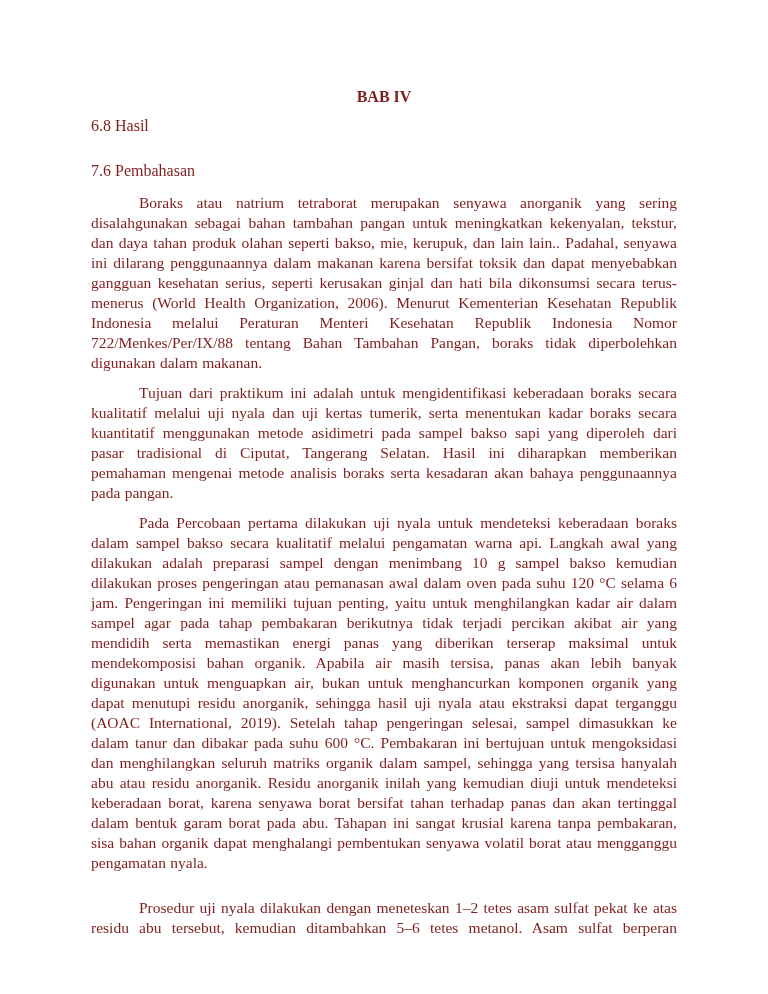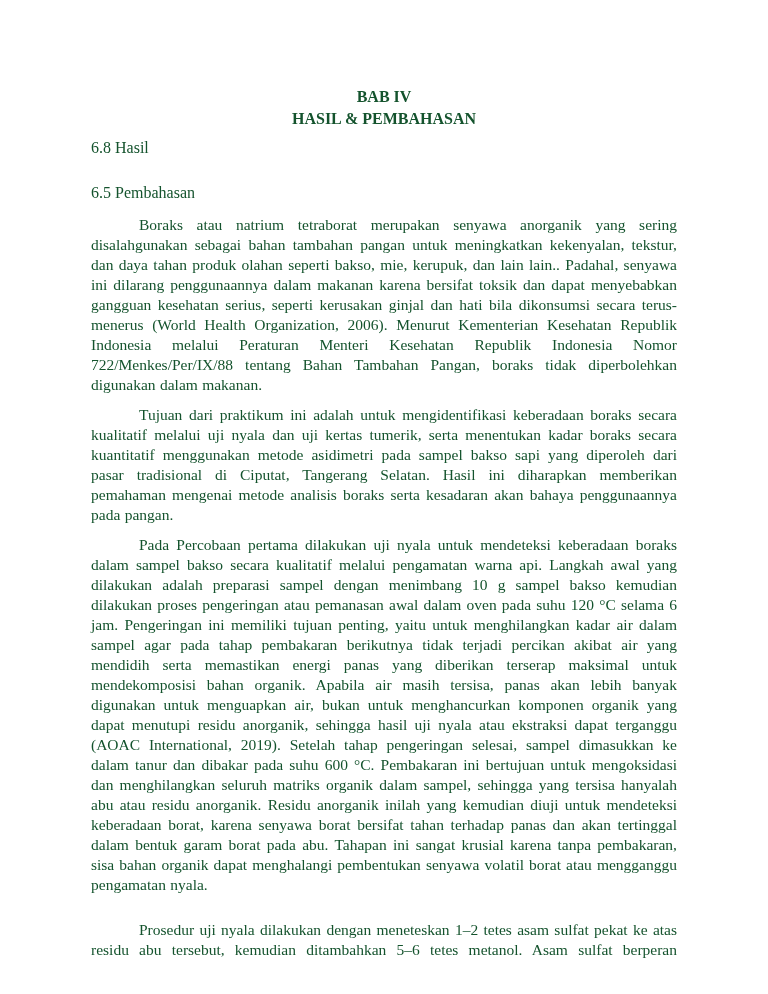--- a/index.html
+++ b/index.html
@@ -9,21 +9,21 @@
   }
   .page {
     position: relative;
     width: 768px;
     height: 994px;
     background: #ffffff;
     box-sizing: border-box;
     padding: 86px 91px 0 91px;
     font-family: "Liberation Serif", "DejaVu Serif", serif;
     font-size: 15.5px;
-    color: #14532d;
+    color: #7f1d1d;
     overflow: hidden;
   }
   .chapter-title {
     text-align: center;
     font-weight: bold;
     font-size: 16px;
     line-height: 22px;
     white-space: nowrap;
   }
   .heading-line {
@@ -51,26 +51,25 @@
     margin-top: 25px;
   }
 </style>
 </head>
 <body>
 
 <div class="page">
 
   <div class="chapter-title">BAB IV</div>
 
-  <div class="chapter-title">HASIL &amp; PEMBAHASAN</div>
 
   <div class="heading-line first">6.8 Hasil</div>
 
 
-  <div class="heading-line sec2">6.5 Pembahasan</div>
+  <div class="heading-line sec2">7.6 Pembahasan</div>
 
   <p class="para first">Boraks atau natrium tetraborat merupakan senyawa anorganik yang sering disalahgunakan sebagai bahan tambahan pangan untuk meningkatkan kekenyalan, tekstur, dan daya tahan produk olahan seperti bakso, mie, kerupuk, dan lain lain.. Padahal, senyawa ini dilarang penggunaannya dalam makanan karena bersifat toksik dan dapat menyebabkan gangguan kesehatan serius, seperti kerusakan ginjal dan hati bila dikonsumsi secara terus-menerus (World Health Organization, 2006). Menurut Kementerian Kesehatan Republik Indonesia melalui Peraturan Menteri Kesehatan Republik Indonesia Nomor 722/Menkes/Per/IX/88 tentang Bahan Tambahan Pangan, boraks tidak diperbolehkan digunakan dalam makanan.</p>
 
   <p class="para">Tujuan dari praktikum ini adalah untuk mengidentifikasi keberadaan boraks secara kualitatif melalui uji nyala dan uji kertas tumerik, serta menentukan kadar boraks secara kuantitatif menggunakan metode asidimetri pada sampel bakso sapi yang diperoleh dari pasar tradisional di Ciputat, Tangerang Selatan. Hasil ini diharapkan memberikan pemahaman mengenai metode analisis boraks serta kesadaran akan bahaya penggunaannya pada pangan.</p>
 
   <p class="para">Pada Percobaan pertama dilakukan uji nyala untuk mendeteksi keberadaan boraks dalam sampel bakso secara kualitatif melalui pengamatan warna api. Langkah awal yang dilakukan adalah preparasi sampel dengan menimbang 10 g sampel bakso kemudian dilakukan proses pengeringan atau pemanasan awal dalam oven pada suhu 120 °C selama 6 jam. Pengeringan ini memiliki tujuan penting, yaitu untuk menghilangkan kadar air dalam sampel agar pada tahap pembakaran berikutnya tidak terjadi percikan akibat air yang mendidih serta memastikan energi panas yang diberikan terserap maksimal untuk mendekomposisi bahan organik. Apabila air masih tersisa, panas akan lebih banyak digunakan untuk menguapkan air, bukan untuk menghancurkan komponen organik yang dapat menutupi residu anorganik, sehingga hasil uji nyala atau ekstraksi dapat terganggu (AOAC International, 2019). Setelah tahap pengeringan selesai, sampel dimasukkan ke dalam tanur dan dibakar pada suhu 600 °C. Pembakaran ini bertujuan untuk mengoksidasi dan menghilangkan seluruh matriks organik dalam sampel, sehingga yang tersisa hanyalah abu atau residu anorganik. Residu anorganik inilah yang kemudian diuji untuk mendeteksi keberadaan borat, karena senyawa borat bersifat tahan terhadap panas dan akan tertinggal dalam bentuk garam borat pada abu. Tahapan ini sangat krusial karena tanpa pembakaran, sisa bahan organik dapat menghalangi pembentukan senyawa volatil borat atau mengganggu pengamatan nyala.</p>
 
   <p class="para continued">Prosedur uji nyala dilakukan dengan meneteskan 1–2 tetes asam sulfat pekat ke atas residu abu tersebut, kemudian ditambahkan 5–6 tetes metanol. Asam sulfat berperan</p>
 
 </div>

